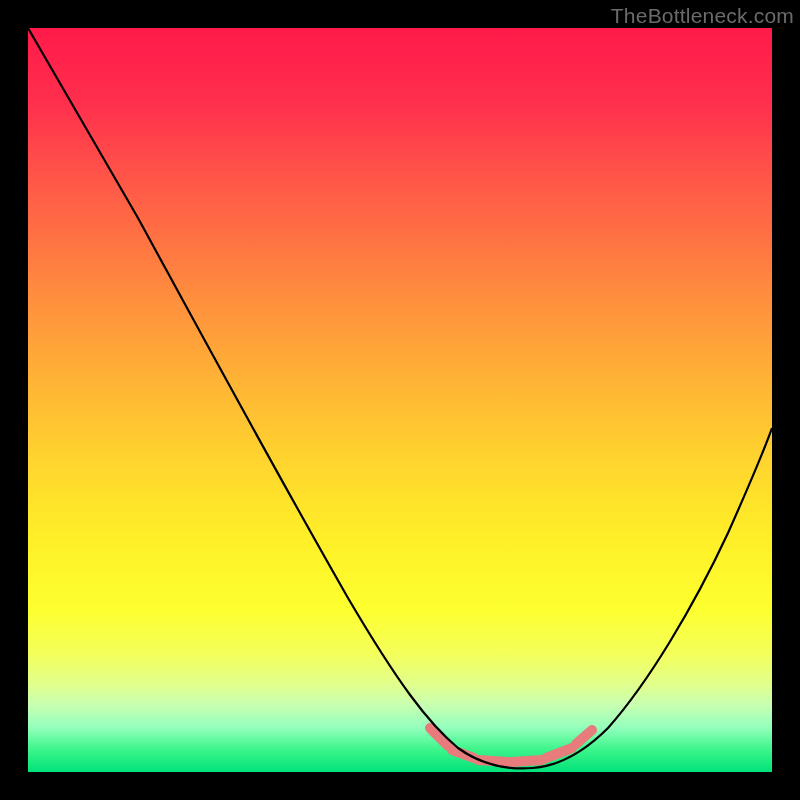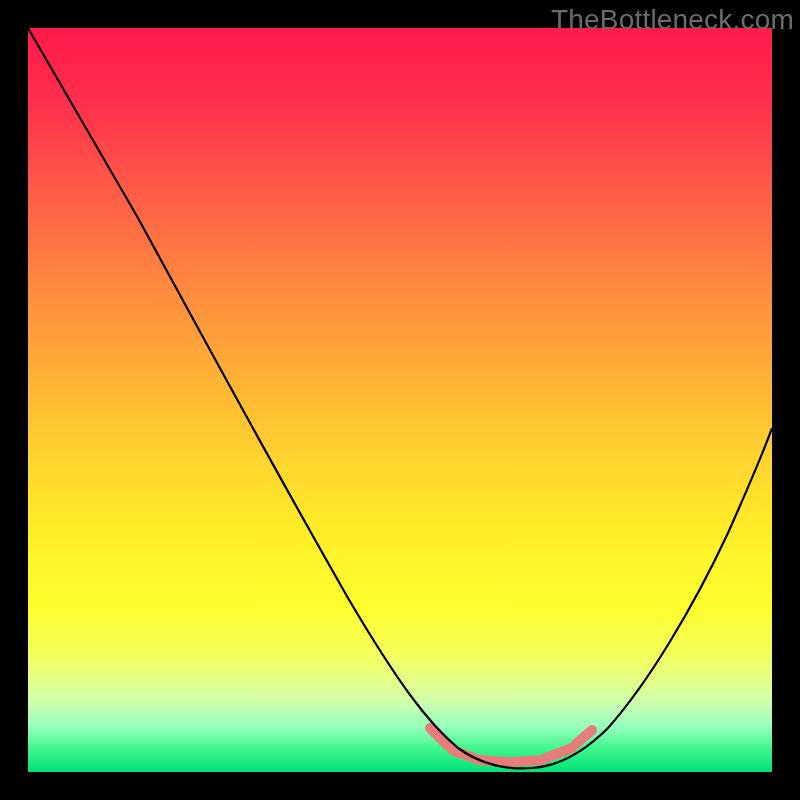--- a/index.html
+++ b/index.html
@@ -40,21 +40,21 @@
       #94ffbd 94%,
       #3cf58a 97%,
       #00e27a 100%
     );
   }
   .watermark {
     position: absolute;
     top: 4px;
     right: 6px;
     color: #6b6b6b;
-    font-size: 28px;
+    font-size: 21px;
     font-weight: 500;
     letter-spacing: 0.2px;
     user-select: none;
   }
   svg.curve {
     position: absolute;
     left: 0;
     top: 0;
     width: 744px;
     height: 744px;

